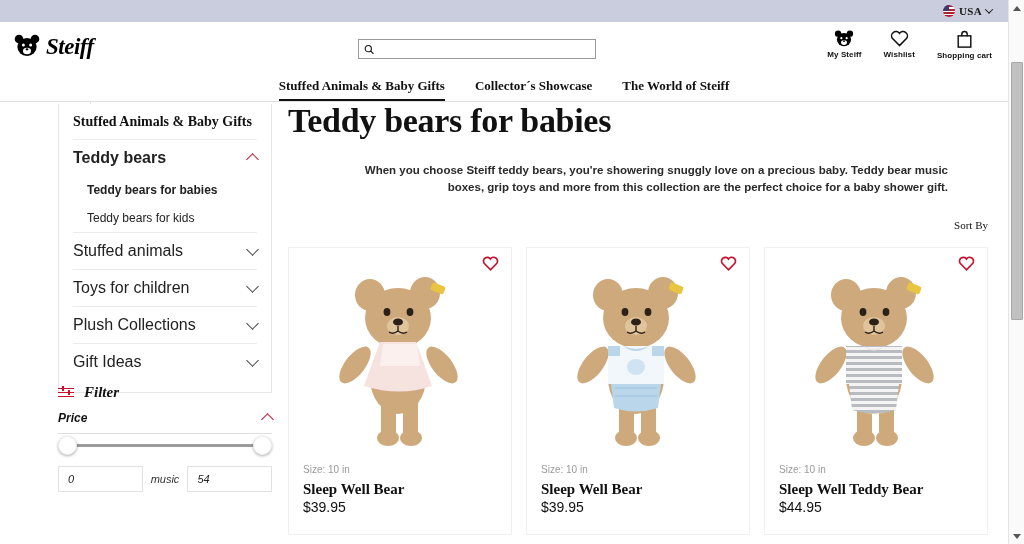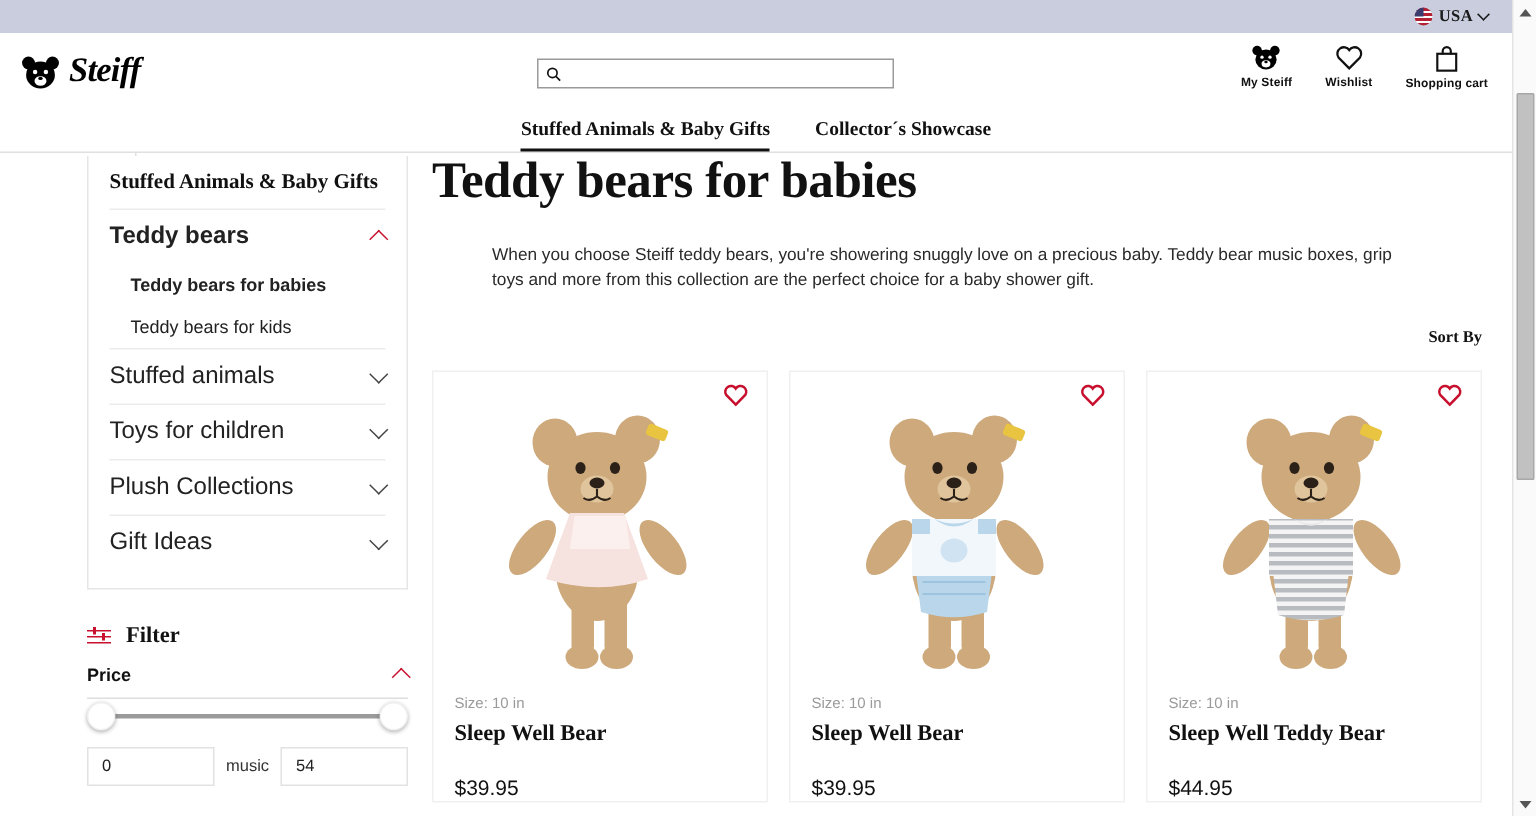--- a/index.html
+++ b/index.html
@@ -56,21 +56,21 @@
   .bthumb {
     position: absolute; left: 2px; width: 12px; top: 62px; height: 258px;
     background: #c1c1c1; border: 1px solid #a8a8a8; border-radius: 1px;
   }
 
   
   .header {
     position: absolute; top: 22px; left: 0; width: 1008px; height: 56px;
     background: #fff; display: flex; align-items: center;
   }
-  .logo { position: absolute; left: 14px; top: 12px; display: flex; align-items: flex-end; gap: 6px; }
+  .logo { position: absolute; left: 14px; top: 12px; display: flex; align-items: flex-start; gap: 6px; }
   .bearhead { width: 26px; height: 23px; position: relative; flex: none; }
   .wordmark {
     font-family: "Liberation Serif", serif;
     font-size: 23px; font-style: italic; font-weight: 700;
     letter-spacing: -.5px; color: #000;
   }
   .searchwrap {
     position: absolute; left: 358px; top: 17px;
     width: 238px; height: 20px;
     border: 1px solid #9a9a9a; background: #fff;
@@ -122,21 +122,21 @@
     font-size: 12px; color: #222; padding: 7px 0 7px 14px;
   }
   .sbsub.sel { font-weight: 700; }
   .chev {
     width: 9px; height: 9px; border-right: 1.6px solid #444;
     border-bottom: 1.6px solid #444; transform: rotate(45deg); margin-top: -4px; flex:none;
   }
   .chev.up { border-color: #c8102e; transform: rotate(225deg); margin-top: 3px; }
 
   
-  .filter { position: absolute; left: 58px; top: 308px; width: 214px; }
+  .filter { position: absolute; left: 58px; top: 276px; width: 214px; font-style: italic; }
   .filterhead { display: flex; align-items: center; gap: 10px; padding: 6px 0 10px; }
   .ficon { width: 16px; height: 12px; position: relative; flex: none; }
   .ficon i { position: absolute; left: 0; height: 1.8px; background: #c8102e; display: block; }
   .ficon i:nth-child(1) { top: 1px; width: 16px; }
   .ficon i:nth-child(2) { top: 5px; width: 16px; }
   .ficon i:nth-child(3) { top: 9px; width: 16px; }
   .ficon b { position: absolute; width: 2px; height: 5px; background: #c8102e; display: block; }
   .ficon b:nth-of-type(1) { left: 4px; top: -1px; }
   .ficon b:nth-of-type(2) { left: 10px; top: 3px; }
   .ftitle { font-family: "Liberation Serif", serif; font-size: 15px; font-weight: 700; color: #111; }
@@ -161,45 +161,45 @@
   }
   .untiltxt { font-size: 11px; color: #333; }
 
   
   .content { position: absolute; left: 288px; top: 0; width: 700px; }
   .h1 {
     font-family: "Liberation Serif", serif; font-size: 34px; font-weight: 700;
     color: #111; letter-spacing: -.3px; line-height: 1; margin-top: 2px;
   }
   .lede {
-    text-align: left; font-size: 11.5px; color: #2a2a2a; line-height: 1.5;
-    margin: 24px auto 0; width: 620px;
+    text-align: right; font-size: 11.5px; color: #2a2a2a; line-height: 1.5;
+    margin: 24px auto 0; width: 620px; font-weight: bold;
   }
   .sortrow { display: flex; align-items: center; justify-content: flex-end; gap: 10px; margin-top: 22px; }
-  .sortlabel { font-family: "Liberation Serif", serif; font-size: 11px; font-weight: 700; color: #111; }
+  .sortlabel { font-family: "Liberation Serif", serif; font-size: 11px; font-weight: 400; color: #111; }
   .sortsel {
     width: 166px; height: 30px; border: 1px solid #ececec; background: #fff;
     display: flex; align-items: center; justify-content: space-between;
     padding: 0 12px; font-size: 12px; color: #222;
     box-shadow: 0 1px 2px rgba(0,0,0,.05);
   }
 
   .grid { display: flex; gap: 14px; margin-top: 16px; }
   .card {
     width: 224px; background: #fff; border: 1px solid #f0f0f0;
     position: relative; padding: 10px 14px 14px; height: 288px;
   }
   .heart { position: absolute; right: 12px; top: 8px; }
   .prodimg { height: 192px; display: flex; align-items: flex-end; justify-content: center; }
   .psize { font-size: 10px; color: #9a9a9a; margin-top: 14px; }
   .pname {
     font-family: "Liberation Serif", serif; font-size: 15px; font-weight: 700;
     color: #111; margin-top: 6px; white-space: nowrap;
   }
-  .pprice { font-size: 14px; color: #111; margin-top: 19px; }
+  .pprice { font-size: 14px; color: #111; margin-top: 1px; }
 </style>
 </head>
 <body>
 
 <div class="topbar">
   <div class="country">
     <span class="flag"></span>
     <span>USA</span>
     <span class="chev-s"></span>
   </div>
@@ -264,20 +264,21 @@
         <path d="M6 7 V4.6 A3 3 0 0 1 12 4.6 V7" fill="none" stroke="#111" stroke-width="1.6"></path>
       </svg>
       <span>Shopping cart</span>
     </div>
   </div>
 </div>
 
 <div class="mainnav">
   <div class="navitem active">Stuffed Animals &amp; Baby Gifts</div>
   <div class="navitem">Collector´s Showcase</div>
+  <div class="navitem">The World of Steiff</div>
 </div>
 
 <div class="body">
   <div class="vsep"></div>
 
   <div class="sidebar">
     <div class="sbcard">
       <div class="sbtitle">Stuffed Animals &amp; Baby Gifts</div>
 
       <div class="sbrow lvl0-open">

